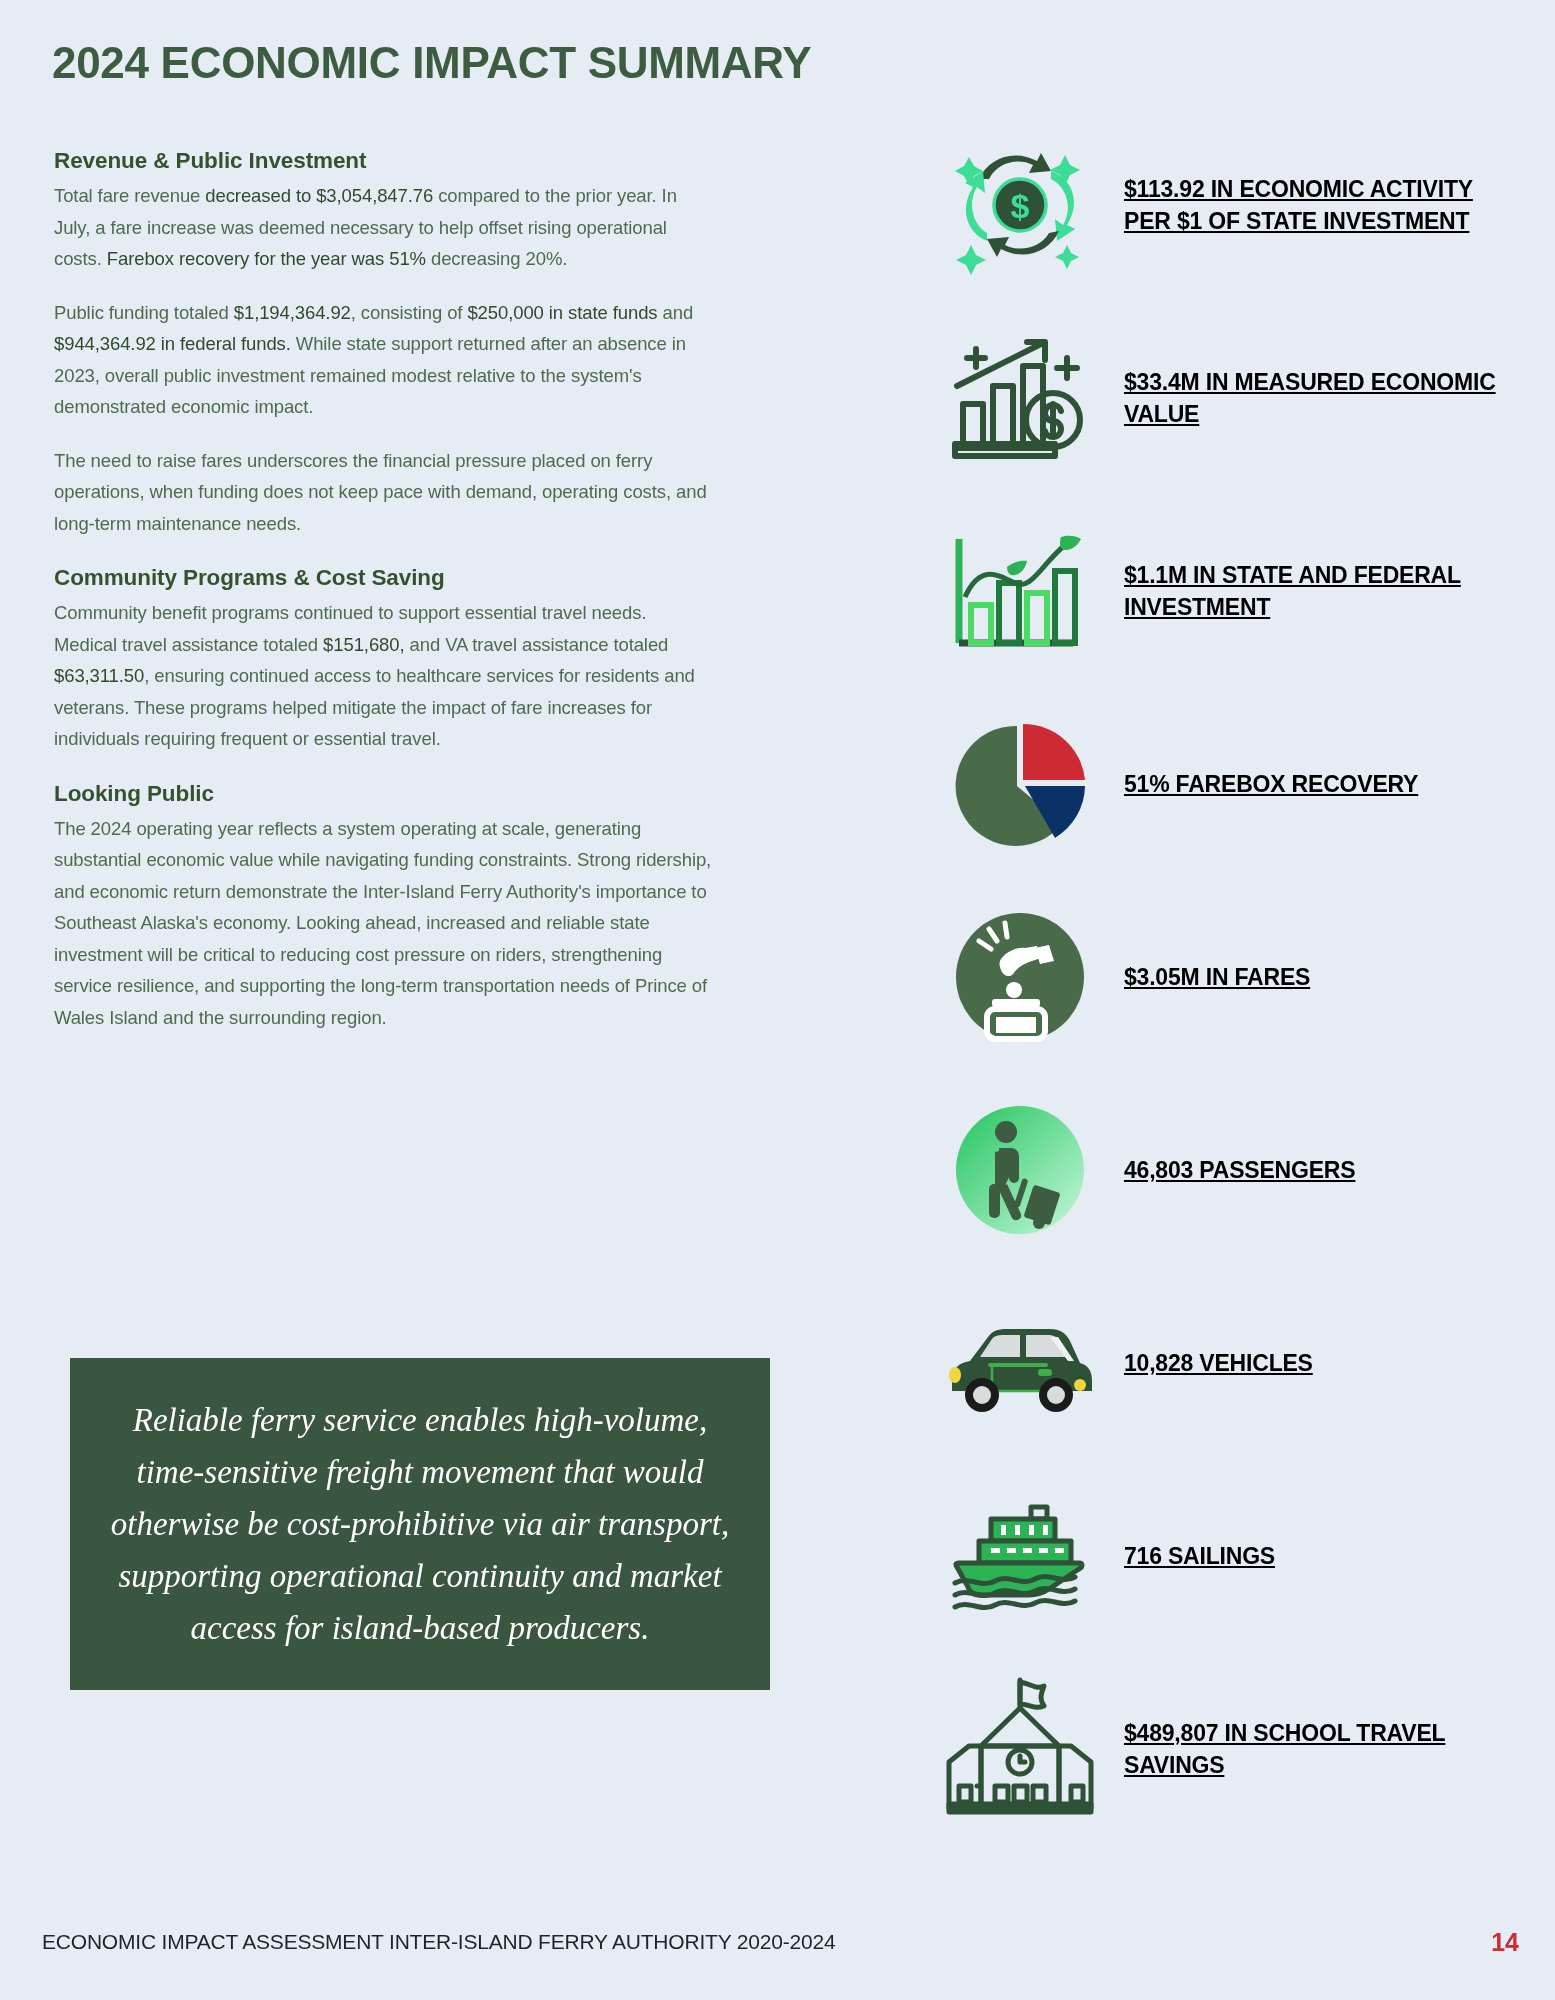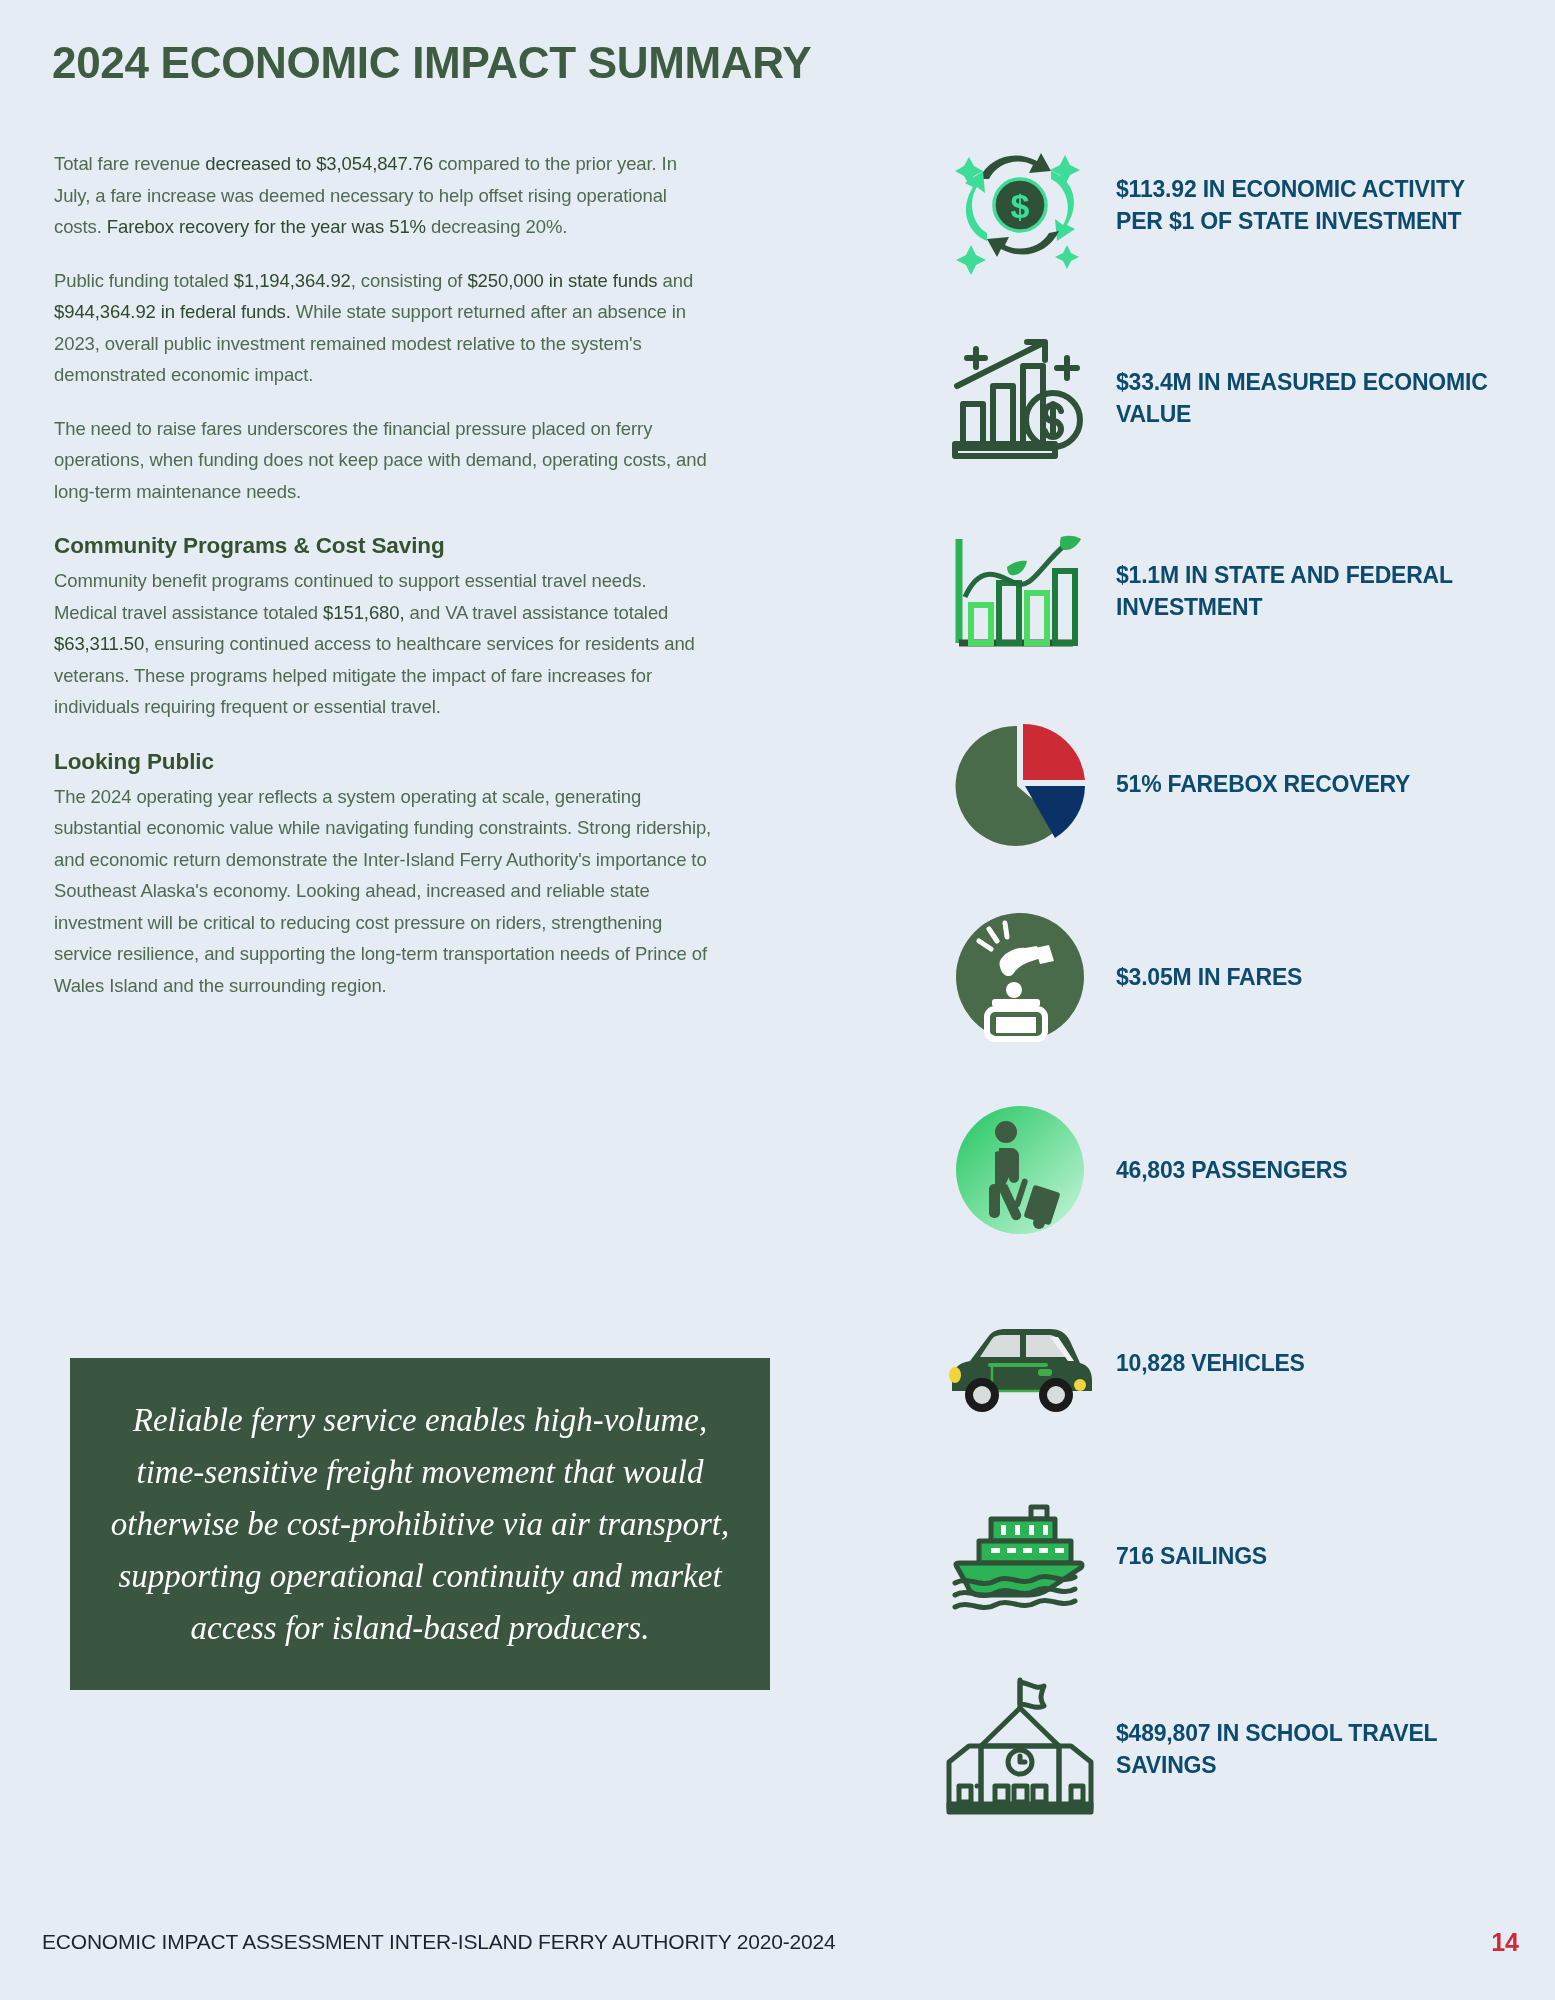--- a/index.html
+++ b/index.html
@@ -106,23 +106,24 @@
     min-width: 180px;
     height: 150px;
     display: flex;
     align-items: center;
     justify-content: center;
   }
   .stat-label {
     font-size: 23px;
     font-weight: bold;
     line-height: 32px;
-    color: #0c4a6e;
+    color: #000000;
     letter-spacing: -0.2px;
-    margin-left: 6px;
+    margin-left: 14px;
+    text-decoration: underline;
   }
 
   
   .footer {
     position: absolute;
     left: 0;
     top: 1930px;
     width: 1555px;
     height: 60px;
     padding-left: 26px;
@@ -148,20 +149,21 @@
 </head>
 <body>
 
 <div class="page">
 
   <div class="page-title">2024 ECONOMIC IMPACT SUMMARY</div>
 
   <div class="left-col">
 
     <div class="section">
+      <div class="section-heading">Revenue &amp; Public Investment</div>
       <p class="section-para">Total fare revenue <b>decreased to $3,054,847.76</b> compared to the prior year. In July, a fare increase was deemed necessary to help offset rising operational costs. <b>Farebox recovery for the year was 51%</b> decreasing 20%.</p>
       <p class="section-para">Public funding totaled <b>$1,194,364.92</b>, consisting of <b>$250,000 in state funds</b> and <b>$944,364.92 in federal funds.</b> While state support returned after an absence in 2023, overall public investment remained modest relative to the system's demonstrated economic impact.</p>
       <p class="section-para">The need to raise fares underscores the financial pressure placed on ferry operations, when funding does not keep pace with demand, operating costs, and long-term maintenance needs.</p>
     </div>
 
     <div class="section">
       <div class="section-heading">Community Programs &amp; Cost Saving</div>
       <p class="section-para">Community benefit programs continued to support essential travel needs. Medical travel assistance totaled <b>$151,680,</b> and VA travel assistance totaled <b>$63,311.50</b>, ensuring continued access to healthcare services for residents and veterans. These programs helped mitigate the impact of fare increases for individuals requiring frequent or essential travel.</p>
     </div>
 

